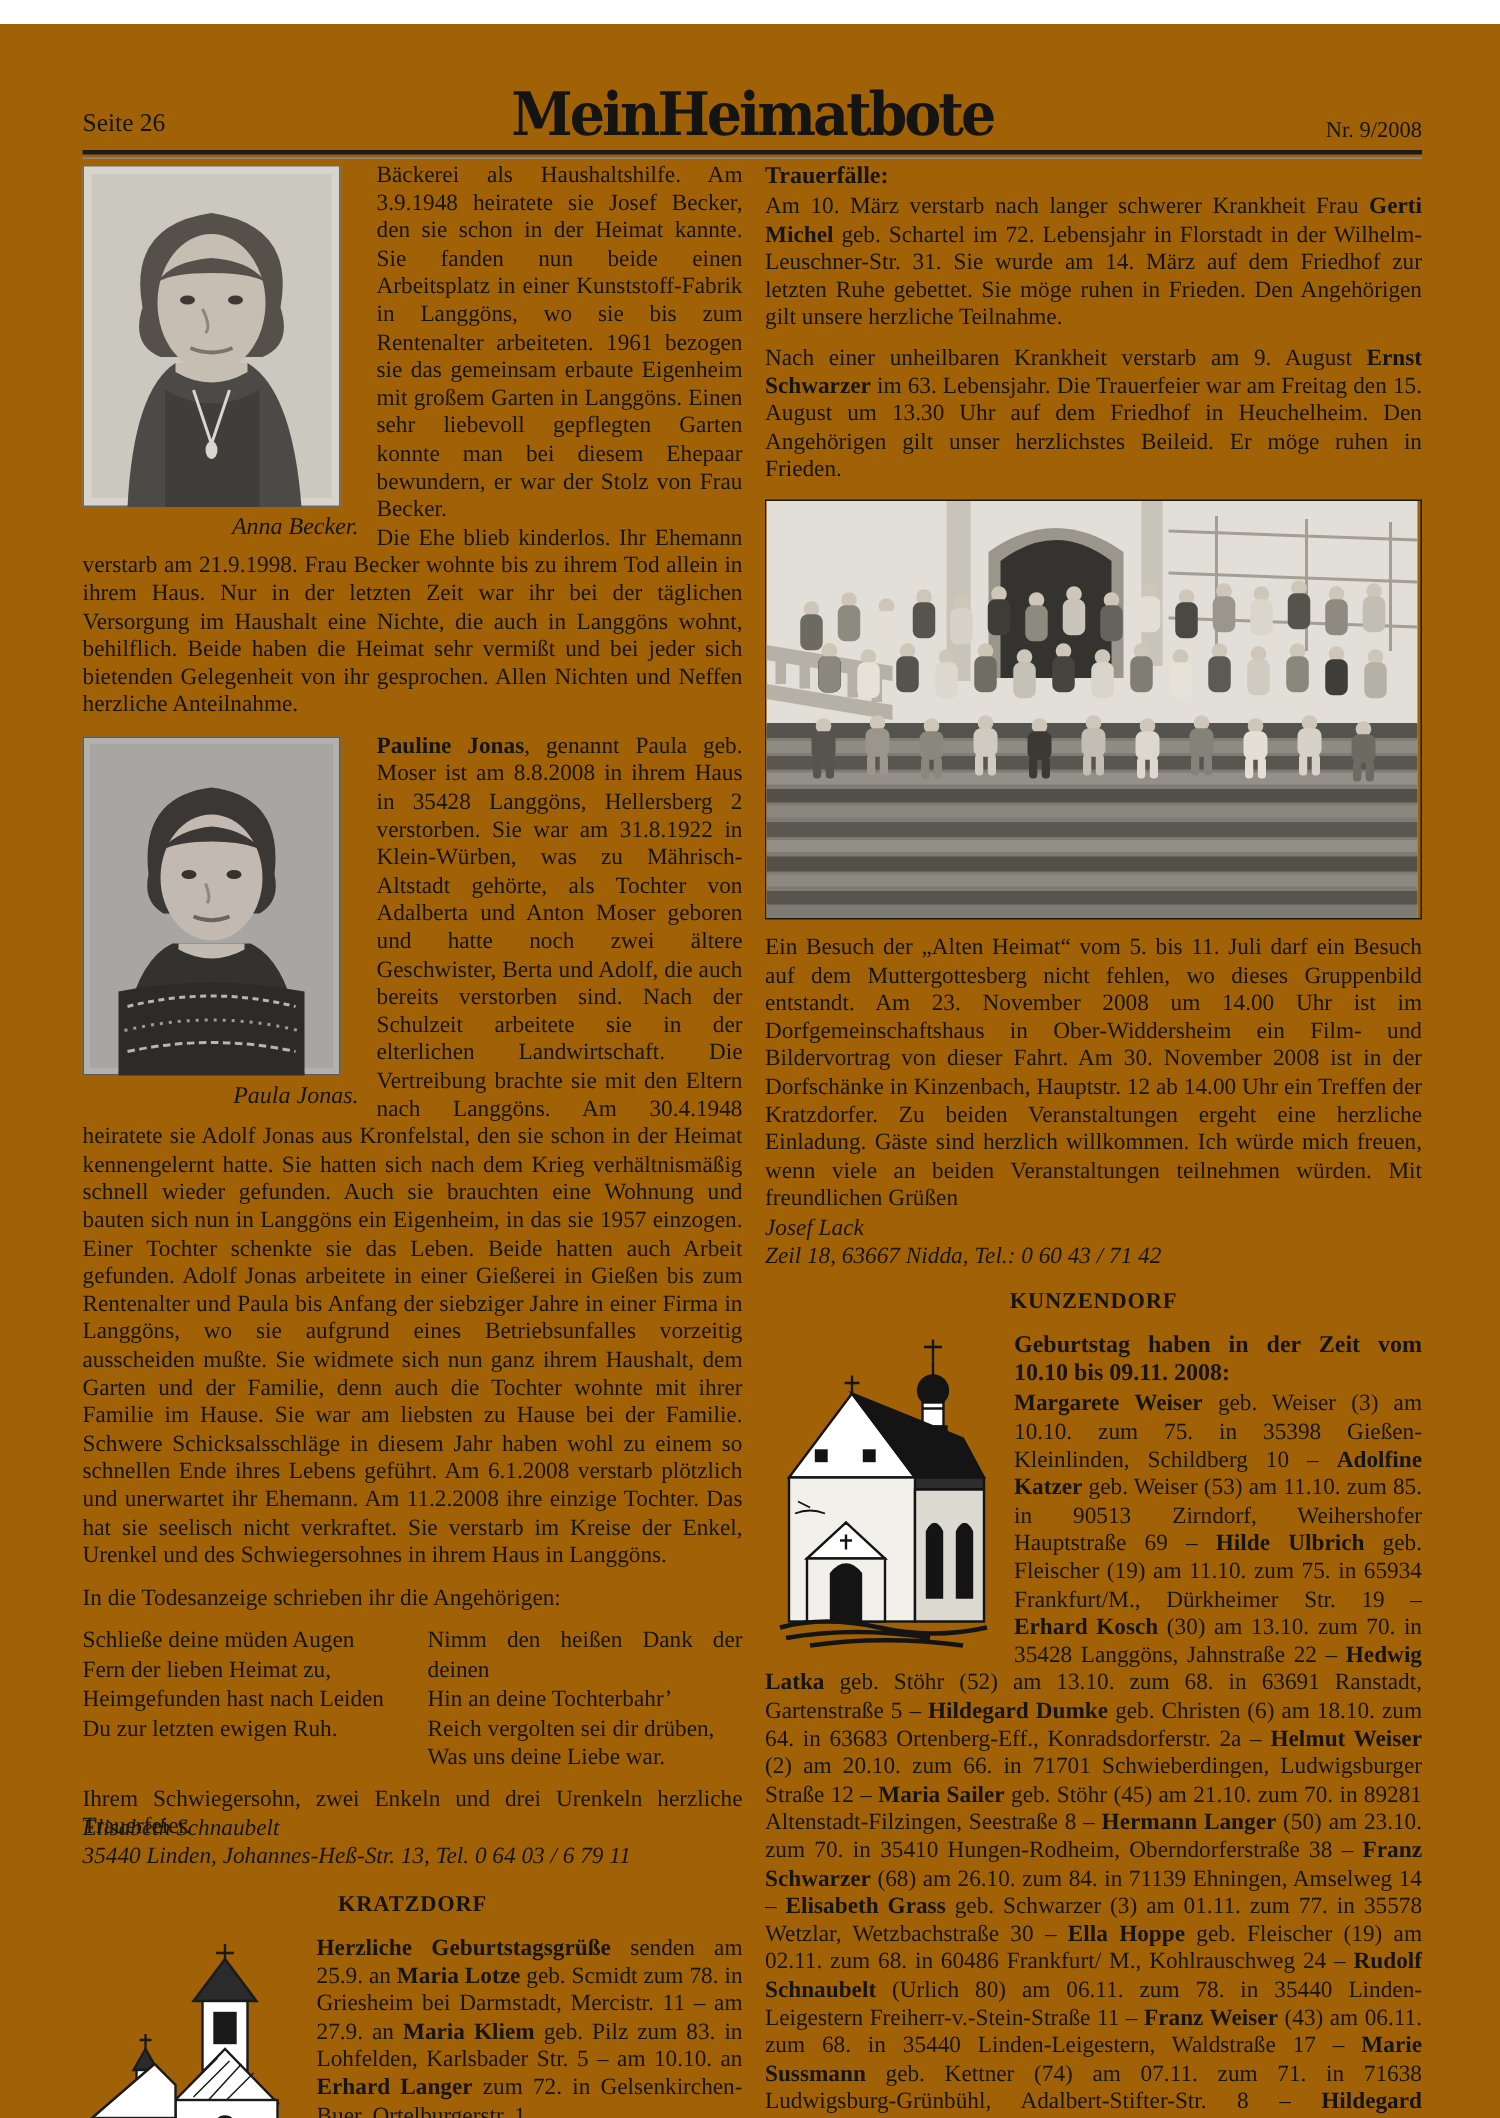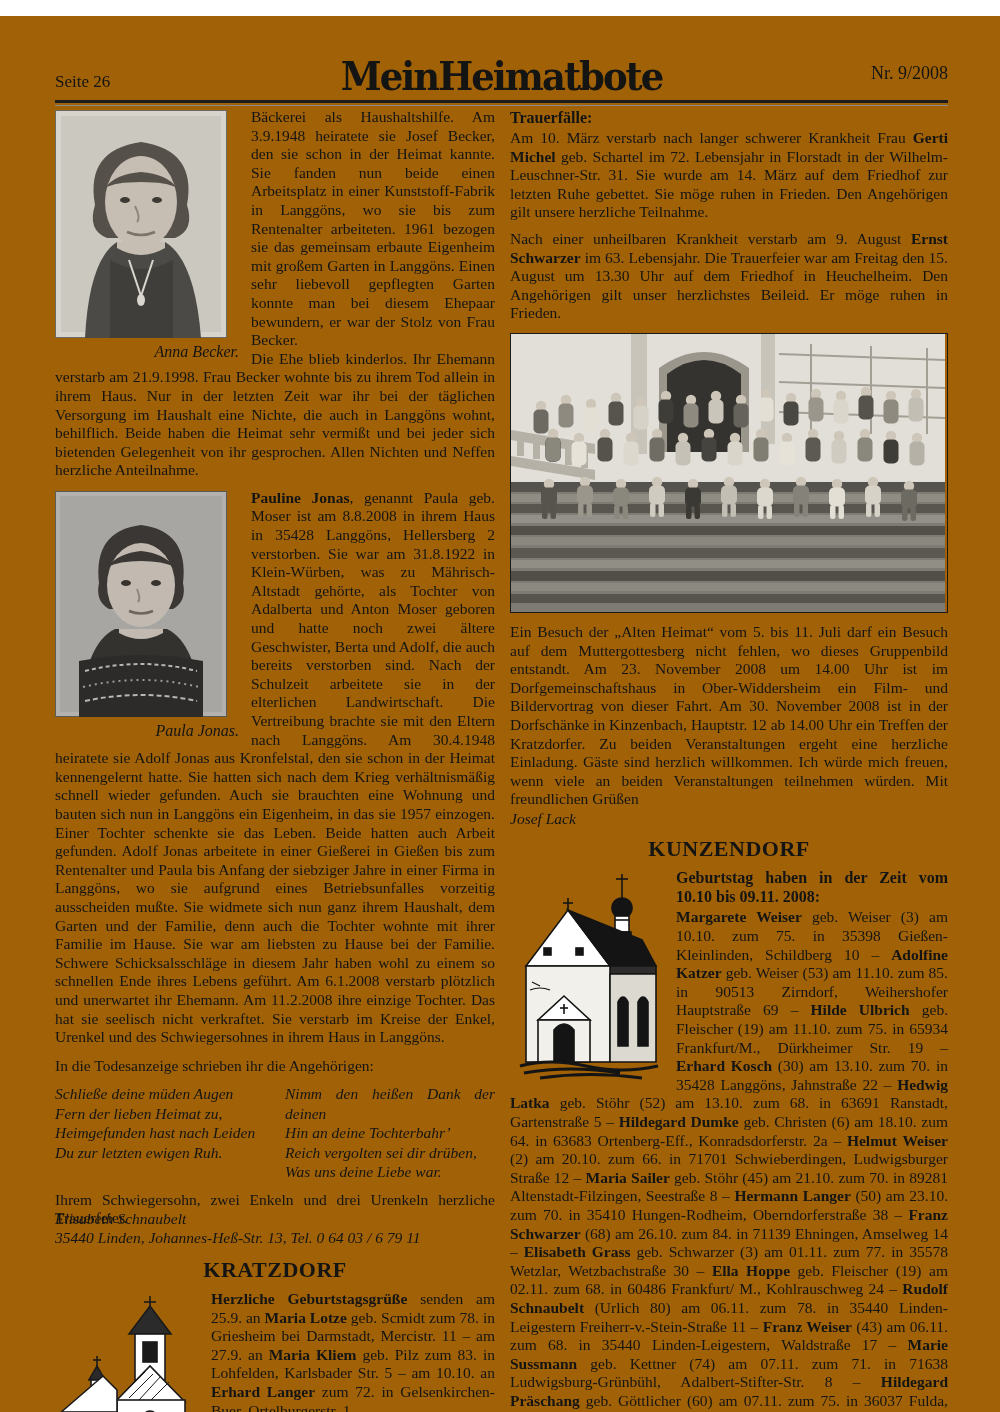--- a/index.html
+++ b/index.html
@@ -1,39 +1,39 @@
 <!DOCTYPE html>
 <html lang="de"><head>
 <meta charset="utf-8">
 <style>
   html,body{margin:0;padding:0;background:#ffffff;}
   .page{position:relative;width:1000px;height:1412px;background:#a16207;
         font-family:"Liberation Serif", serif;color:#141413;overflow:hidden;margin-top:16px;}
   
   .hdr{position:absolute;top:34px;left:55px;width:893px;height:46px;}
   .hdr .pnum{position:absolute;left:0;bottom:4px;font-size:17px;}
-  .hdr .inum{position:absolute;right:0;bottom:12px;font-size:18px;}
+  .hdr .inum{position:absolute;right:0;bottom:0;font-size:15px;}
   .hdr .mast{position:absolute;left:0;right:0;bottom:-2px;text-align:center;
              font-family:"DejaVu Serif", serif;font-weight:bold;font-size:37px;
              letter-spacing:-2px;transform:scaleY(1.08);}
   .rule1{position:absolute;top:84px;left:55px;width:893px;border-top:3px solid #1c1c1c;}
   .rule2{position:absolute;top:89px;left:55px;width:893px;border-top:1px solid #8a8a8a;}
   
   .colL{position:absolute;left:55px;top:92px;width:440px;}
   .colR{position:absolute;left:510px;top:92px;width:438px;}
   .txt{font-size:15.5px;line-height:18.6px;text-align:justify;}
   .para{margin:0 0 8px 0;}
   .tight{margin:0;}
   .rb{font-weight:bold;}
   .photoL{float:left;width:184px;margin:2px 12px 2px 0;}
   .photoL svg{display:block;}
   .cap{font-style:italic;font-size:16px;margin-top:4px;line-height:19px;text-align:right;}
-  .sechead{font-weight:bold;font-size:22px;text-align:center;letter-spacing:.5px;margin:14px 0 10px 0;}
+  .sechead{font-weight:bold;font-size:15px;text-align:center;letter-spacing:.5px;margin:14px 0 10px 0;}
   .bhead{font-weight:bold;font-size:16px;line-height:19px;margin:0 0 2px 0;text-align:left;}
-  .poem{display:flex;margin:9px 0 9px 0;font-style:italic;}
+  .poem{display:flex;margin:9px 0 9px 0;}
   .poem .pcol{line-height:19.5px;font-size:15.5px;}
   .poem .pcol.p1{width:230px;}
   .poem .pcol.p2{flex:1;}
   .sigline{text-align:left;font-style:italic;font-size:15.5px;line-height:19px;}
   .sig-over{margin-top:-18.6px;}
   .groupphoto{margin:4px 0 10px 0;border:1px solid #1a1a1a;line-height:0;}
   .churchL{float:left;margin:2px 16px 2px 0;}
   .clearfix::after{content:"";display:block;clear:both;}
   [data-name]{}
 </style>
@@ -256,20 +256,21 @@
             <use href="#ps" x="290" y="148" style="color:#85827a"></use>
           <use href="#ps" x="326" y="150" style="color:#e3dfd5"></use>
             <use href="#ps" x="362" y="148" style="color:#d6d2c8"></use>
           <use href="#ps" x="398" y="152" style="color:#6d6a62"></use>
         </g>
       </svg>
     </div>
 
     <p class="tight" data-name="besuch-report-text">Ein Besuch der „Alten Heimat“ vom 5. bis 11. Juli darf ein Besuch auf dem Muttergottesberg nicht fehlen, wo dieses Gruppenbild entstandt. Am 23. November 2008 um 14.00 Uhr ist im Dorfgemeinschaftshaus in Ober-Widdersheim ein Film- und Bildervortrag von dieser Fahrt. Am 30. November 2008 ist in der Dorfschänke in Kinzenbach, Hauptstr. 12 ab 14.00 Uhr ein Treffen der Kratzdorfer. Zu beiden Veranstaltungen ergeht eine herzliche Einladung. Gäste sind herzlich willkommen. Ich würde mich freuen, wenn viele an beiden Veranstaltungen teilnehmen würden. Mit freundlichen Grüßen</p>
     <div class="sigline" data-name="signature-josef-lack">Josef Lack</div>
+    <div class="sigline" data-name="josef-lack-address">Zeil 18, 63667 Nidda, Tel.: 0 60 43 / 71 42</div>
 
     <div class="sechead" style="margin-top:12px;" data-name="section-heading-kunzendorf">KUNZENDORF</div>
     <div class="clearfix" data-name="kunzendorf-section">
       <div class="churchL" style="margin-right:14px;" data-name="kunzendorf-church-block">
         <svg width="152" height="212" viewBox="0 0 152 212" data-name="kunzendorf-church-drawing">
           <g stroke="#141414" stroke-width="1.6">
             <line x1="112" y1="4" x2="112" y2="18"></line>
               <line x1="106" y1="9" x2="118" y2="9"></line>
             <line x1="112" y1="18" x2="112" y2="30"></line>
             <circle cx="112" cy="38" r="10" fill="#141414"></circle>

